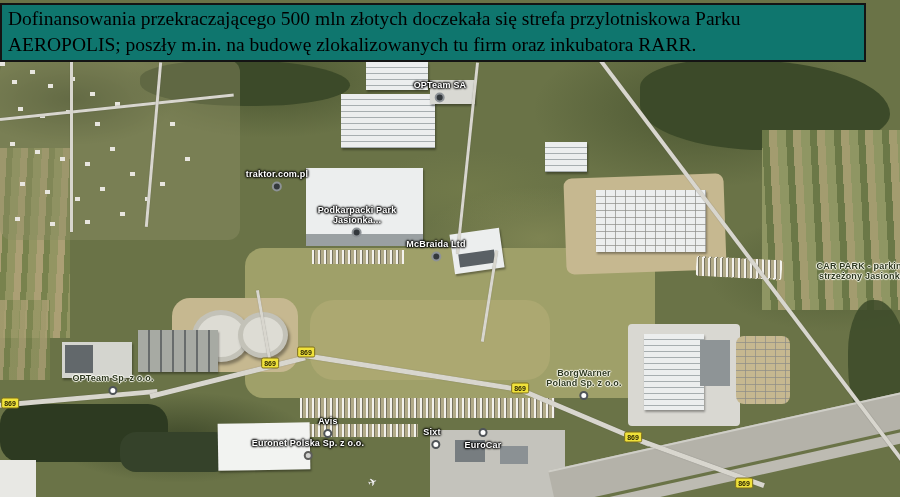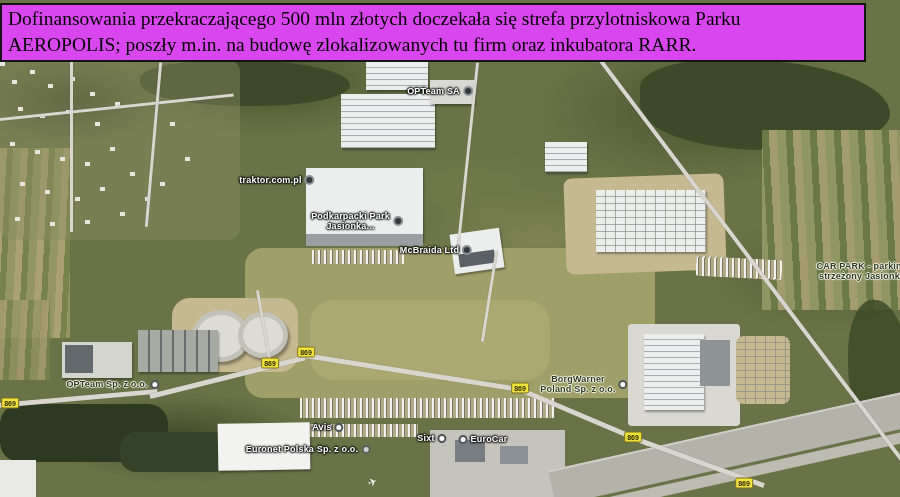--- a/index.html
+++ b/index.html
@@ -27,27 +27,27 @@
   .bldg{background:#eceeee;box-shadow:1px 2px 2px rgba(0,0,0,.35);}
   .ribs{background-image:repeating-linear-gradient(180deg,transparent 0 5px,rgba(150,158,160,.8) 5px 6px);}
   .grid{background-image:repeating-linear-gradient(180deg,transparent 0 6px,rgba(140,140,135,.7) 6px 7px),
                          repeating-linear-gradient(90deg,transparent 0 9px,rgba(140,140,135,.7) 9px 10px);}
   .road{background:#d8d6ce;transform-origin:0 50%;box-shadow:0 0 1px rgba(0,0,0,.3);}
   .carpark{background:#b2ab89;background-image:repeating-linear-gradient(90deg,rgba(255,255,255,.85) 0 2px,rgba(60,60,55,.5) 2px 3px,transparent 3px 6px);}
   .round-bldg{background:#dddcd4;border:5px solid #c3c2b8;border-radius:50%;box-shadow:2px 3px 3px rgba(0,0,0,.35);}
 
   
   #caption-banner{position:absolute;left:0;top:3px;width:866px;box-sizing:border-box;
-    background:#d946ef;border:2px solid #141414;color:#000;
+    background:#0f766e;border:2px solid #141414;color:#000;
     font-family:"Liberation Serif",serif;font-size:19.5px;line-height:26px;
     padding:1px 6px 2px 6px;}
 
   
   .map-label{position:absolute;transform:translate(-50%,-50%);display:flex;align-items:center;gap:3px;
-    font-weight:bold;font-size:9px;line-height:10px;white-space:nowrap;letter-spacing:.2px;z-index:5;}
+    font-weight:bold;font-size:9px;line-height:10px;white-space:nowrap;letter-spacing:.2px;z-index:5;flex-direction:column;}
   .map-label .lines{text-align:center;}
   .tone-light{color:#ffffff;text-shadow:0 1px 2px #000,0 -1px 2px #000,1px 0 2px #000,-1px 0 2px #000;}
   .tone-dark{color:#2e3920;text-shadow:0 1px 1px rgba(255,255,248,.95),0 -1px 1px rgba(255,255,248,.95),
              1px 0 1px rgba(255,255,248,.95),-1px 0 1px rgba(255,255,248,.95);}
   .marker{flex:none;border-radius:50%;}
   .marker-dark{width:6px;height:6px;background:#33383c;border:2px solid #8d9296;}
   .marker-white{width:5px;height:5px;background:#ffffff;border:2px solid #4f5458;}
   .marker-blue{width:6px;height:6px;background:#8a93cf;border:2px solid #555e9a;}
   .marker-gray{width:5px;height:5px;background:#d2d2d0;border:2px solid #5d5d5b;}
 

